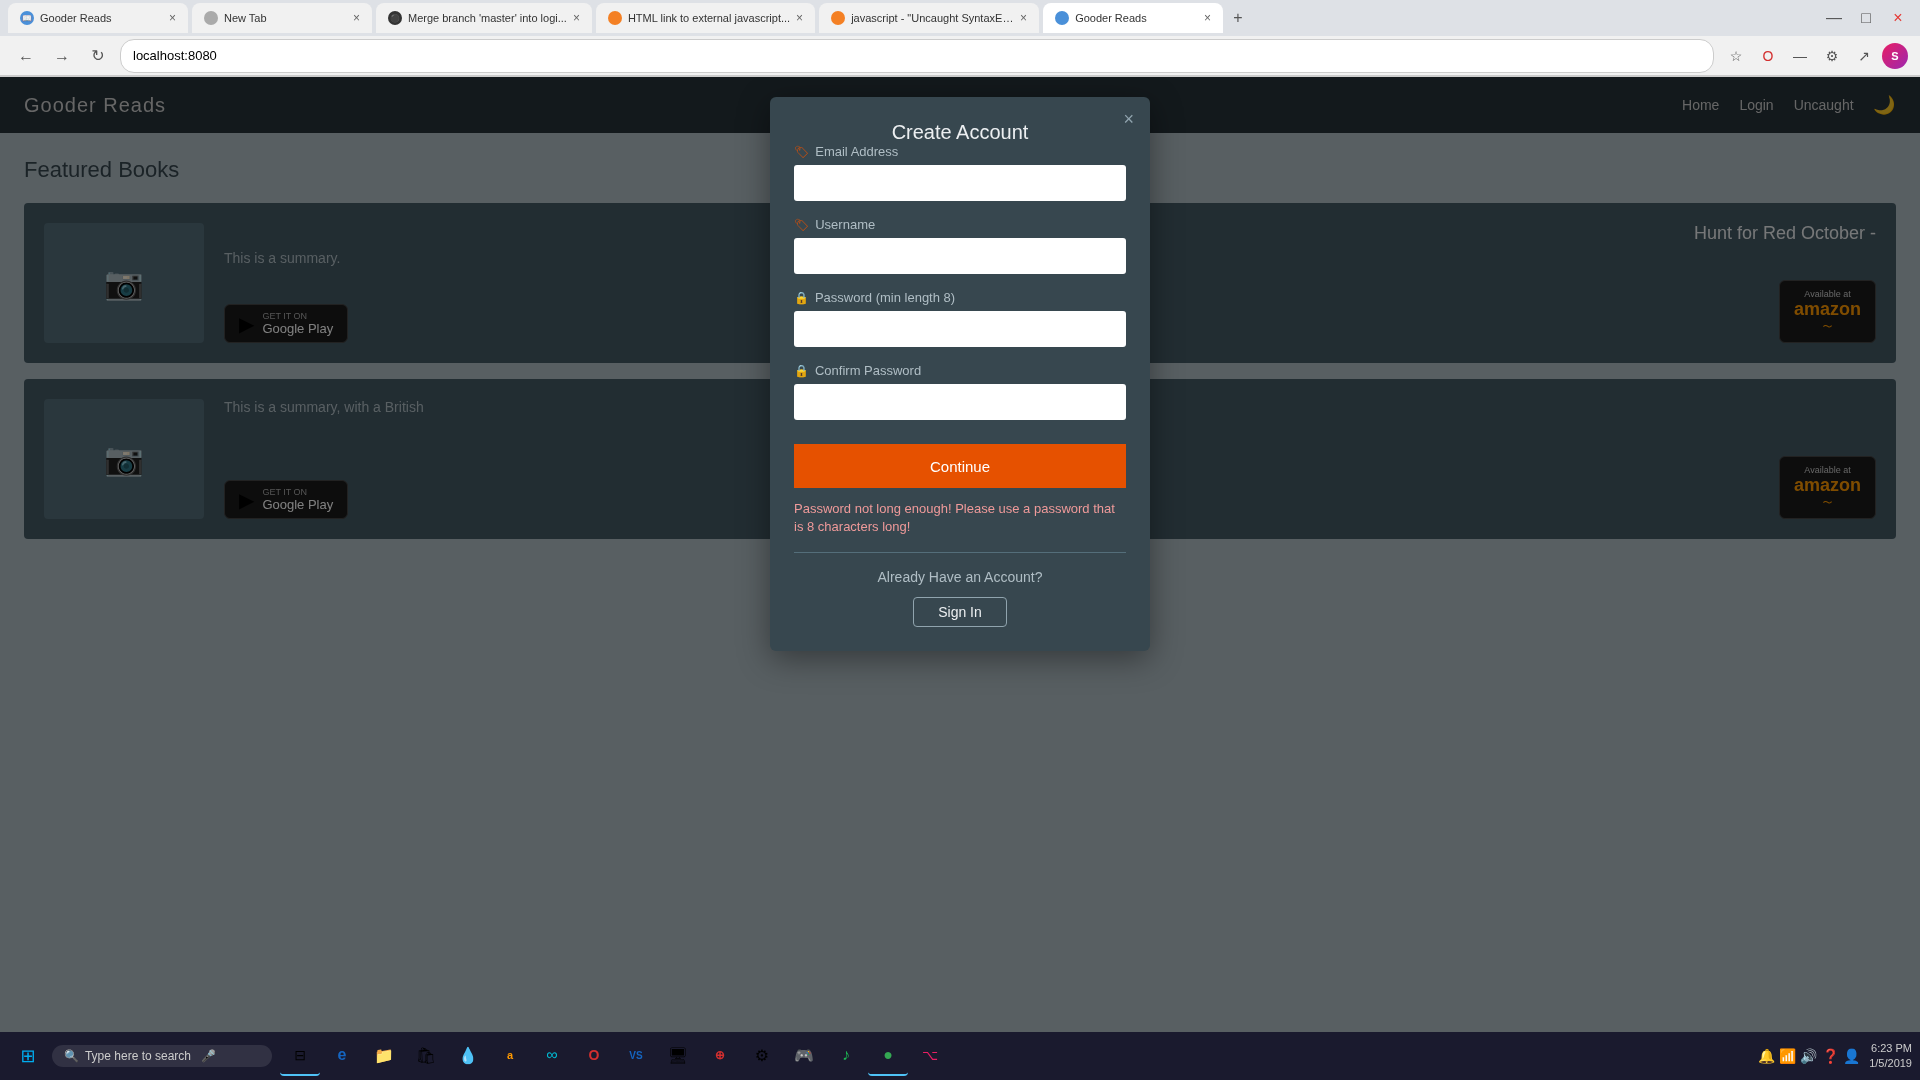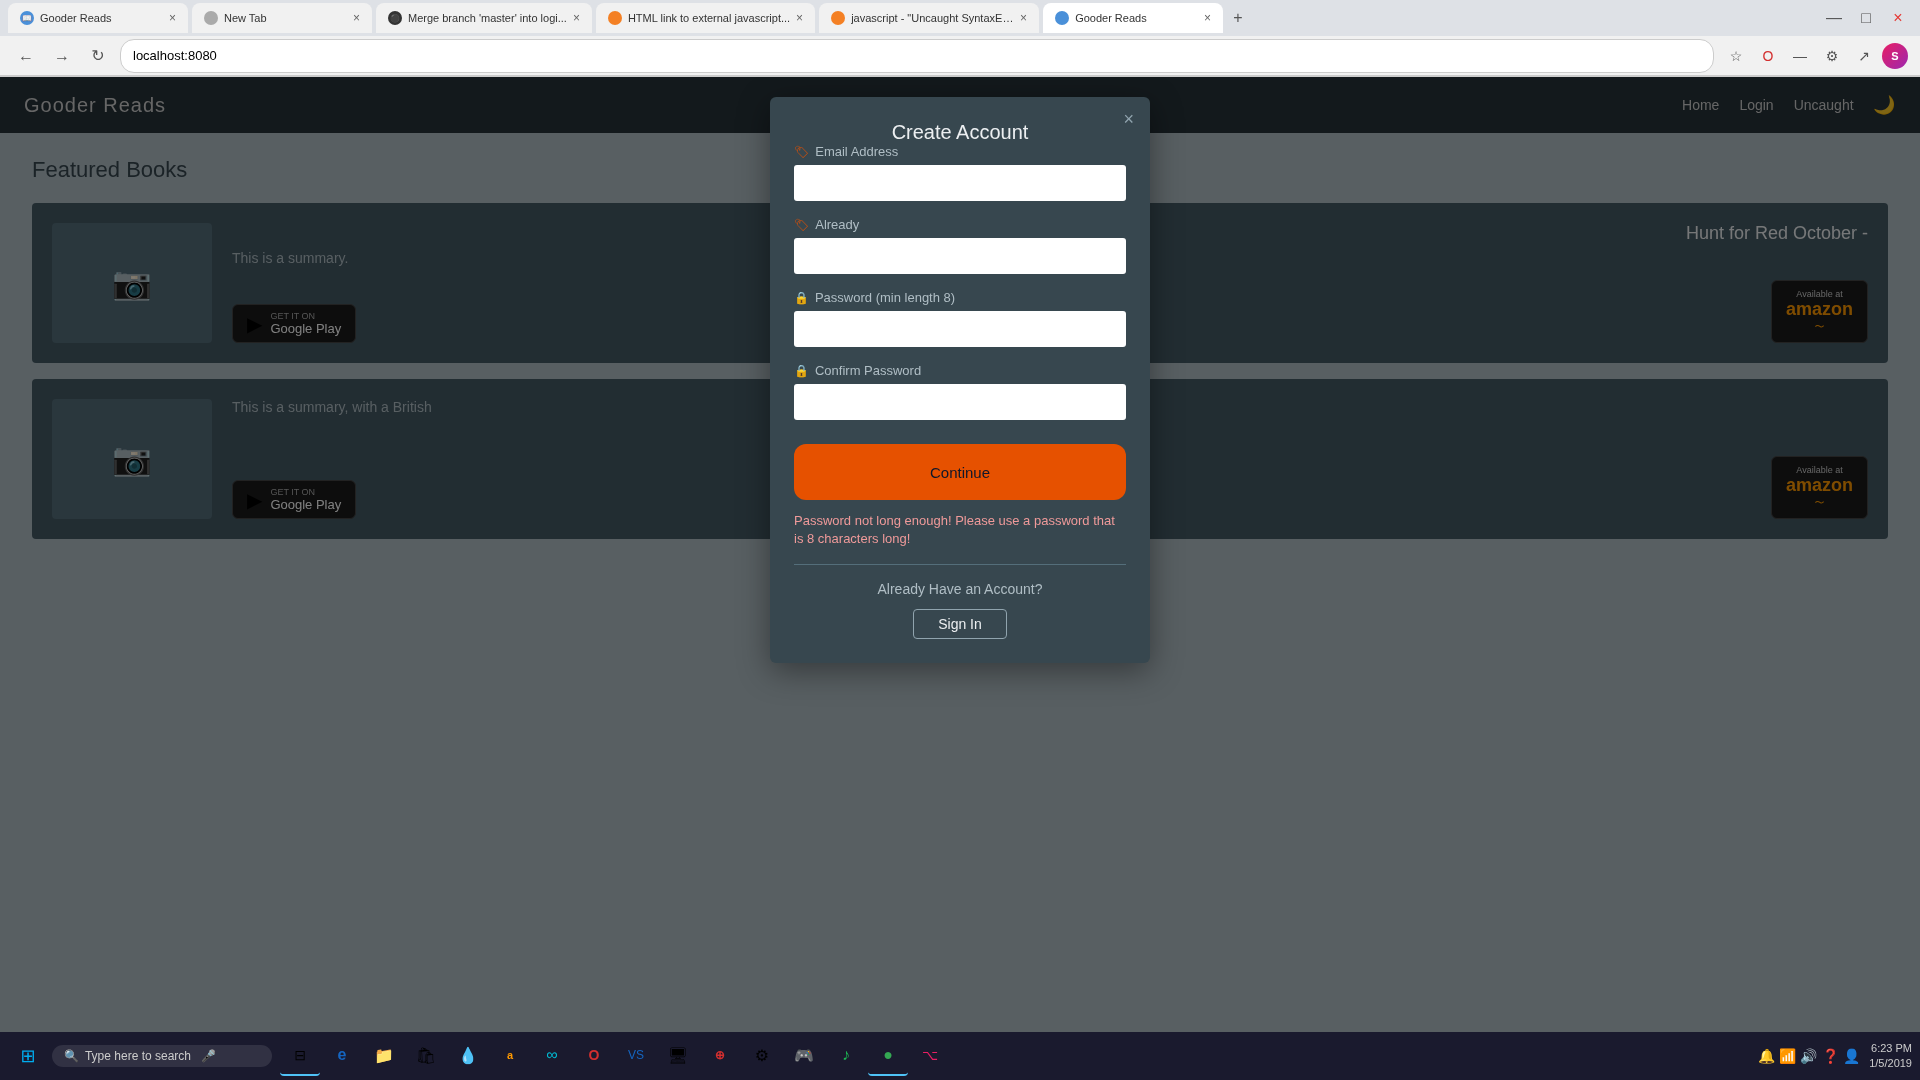--- a/index.html
+++ b/index.html
@@ -112,21 +112,21 @@
     .app-nav-link {
       color: #ccc;
       text-decoration: none;
       font-size: 14px;
       cursor: pointer;
     }
     .moon-icon { font-size: 18px; color: #ccc; }
 
     
     .main-content {
-      padding: 24px 32px;
+      padding: 24px 24px;
       background: #b0bec5;
       height: calc(100% - 56px);
       overflow-y: auto;
     }
     .section-title {
       color: #37474f;
       font-size: 22px;
       font-weight: 400;
       margin-bottom: 20px;
     }
@@ -248,25 +248,25 @@
       height: 36px;
       background: #fff;
       border: none;
       border-radius: 3px;
       padding: 0 10px;
       font-size: 14px;
       outline: none;
     }
     .btn-continue {
       width: 100%;
-      height: 56px;
+      height: 44px;
       background: #e65100;
-      color: #0f172a;
+      color: #ffffff;
       border: none;
-      border-radius: 12px;
+      border-radius: 0;
       font-size: 15px;
       cursor: pointer;
       margin-top: 8px;
       margin-bottom: 8px;
     }
     .error-message {
       color: #ef9a9a;
       font-size: 13px;
       text-align: left;
       margin-top: 4px;
@@ -482,21 +482,21 @@
           <span class="label-icon orange-icon">🏷</span>
           <span>Email Address</span>
         </label>
         <input class="form-input" type="email" style="">
       </div>
 
       
       <div class="form-group">
         <label class="form-label">
           <span class="label-icon orange-icon">🏷</span>
-          <span>Already</span>
+          <span>Username</span>
         </label>
         <input class="form-input" type="text" style="">
       </div>
 
       
       <div class="form-group">
         <label class="form-label">
           <span class="label-icon lock-icon">🔒</span>
           <span>Password (min length 8)</span>
         </label>
@@ -537,21 +537,21 @@
 
   <div class="taskbar-apps">
     <div class="taskbar-app active" style="font-size:14px;">⊟</div>
     <div class="taskbar-app" style="color:#1565c0; font-weight:bold; font-size:16px;">e</div>
     <div class="taskbar-app" style="font-size:16px;">📁</div>
     <div class="taskbar-app" style="font-size:16px;">🛍</div>
     <div class="taskbar-app" style="color:#0061ff; font-size:16px;">💧</div>
     <div class="taskbar-app" style="color:#ff9900; font-size:16px; font-weight:bold; font-size:11px;">a</div>
     <div class="taskbar-app" style="color:#00bcd4; font-size:16px;">∞</div>
     <div class="taskbar-app" style="color:#d32f2f; font-size:14px; font-weight:bold;">O</div>
-    <div class="taskbar-app" style="color:#1565c0; font-size:12px; font-weight:normal;">VS</div>
+    <div class="taskbar-app" style="color:#1565c0; font-size:10px; font-weight:bold;">VS</div>
     <div class="taskbar-app" style="font-size:16px;">🖥</div>
     <div class="taskbar-app" style="color:#d32f2f; font-size:12px; font-weight:bold;">⊕</div>
     <div class="taskbar-app" style="font-size:16px;">⚙</div>
     <div class="taskbar-app" style="font-size:16px;">🎮</div>
     <div class="taskbar-app" style="color:#1db954; font-size:16px;">♪</div>
     <div class="taskbar-app active" style="color:#34a853; font-size:16px;">●</div>
     <div class="taskbar-app" style="color:#e91e63; font-size:14px;">⌥</div>
   </div>
 
   <div class="taskbar-right">

